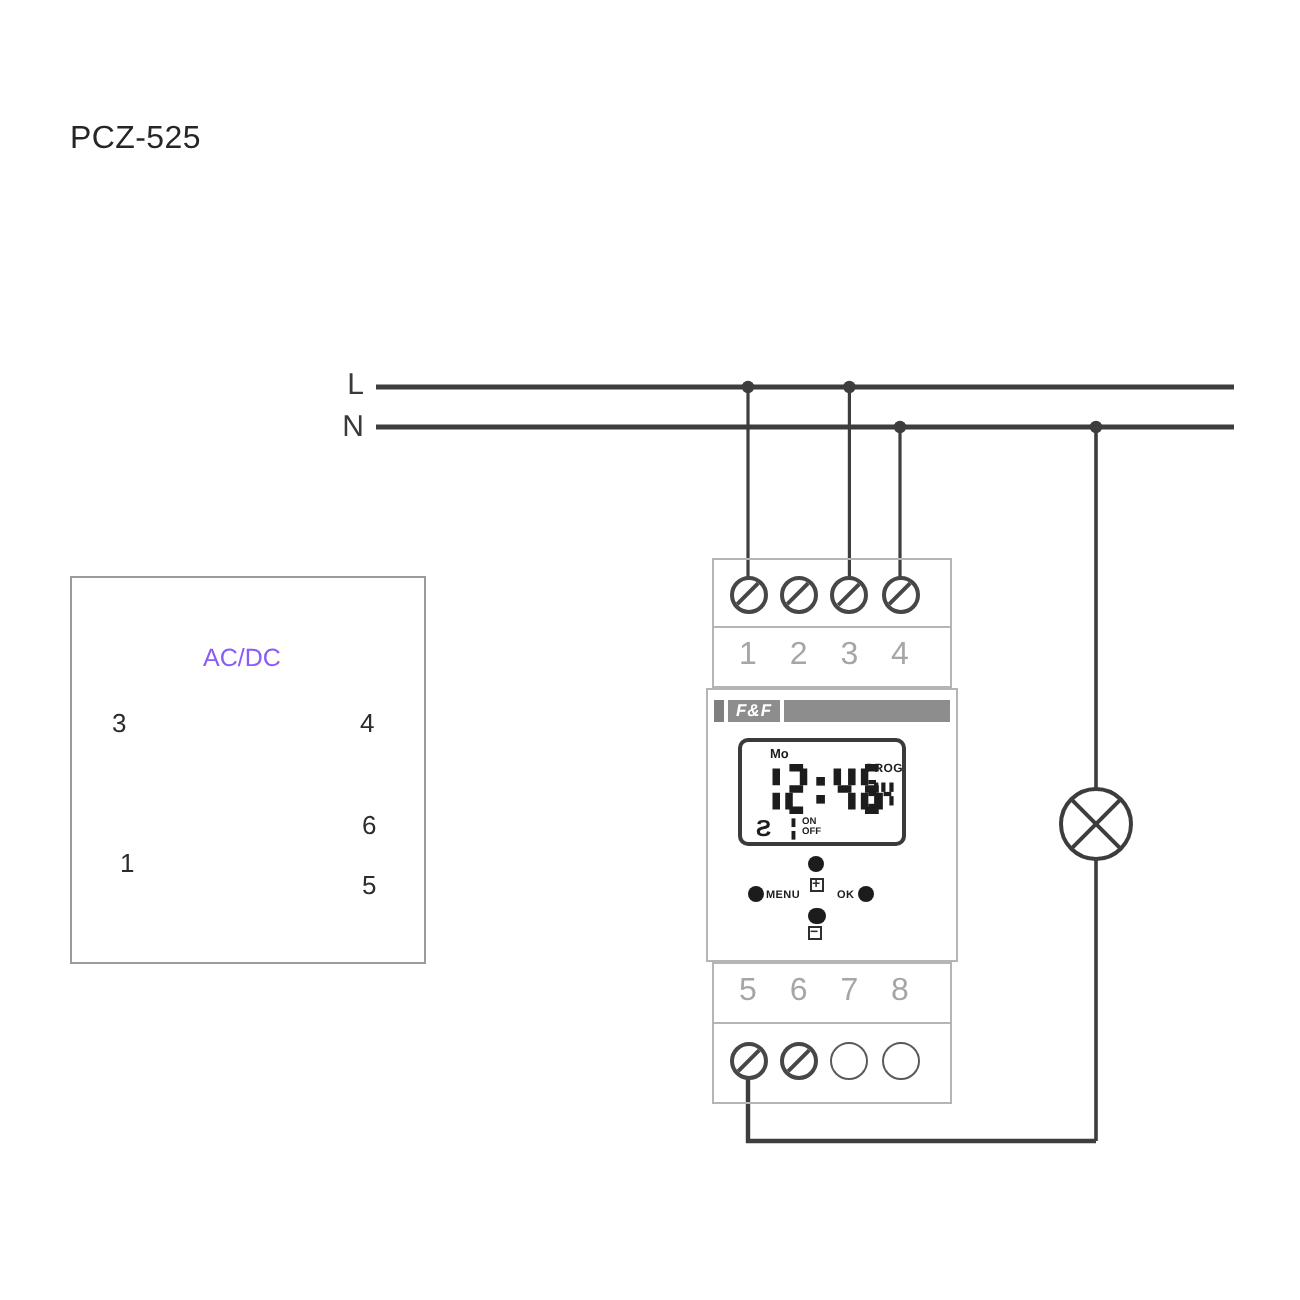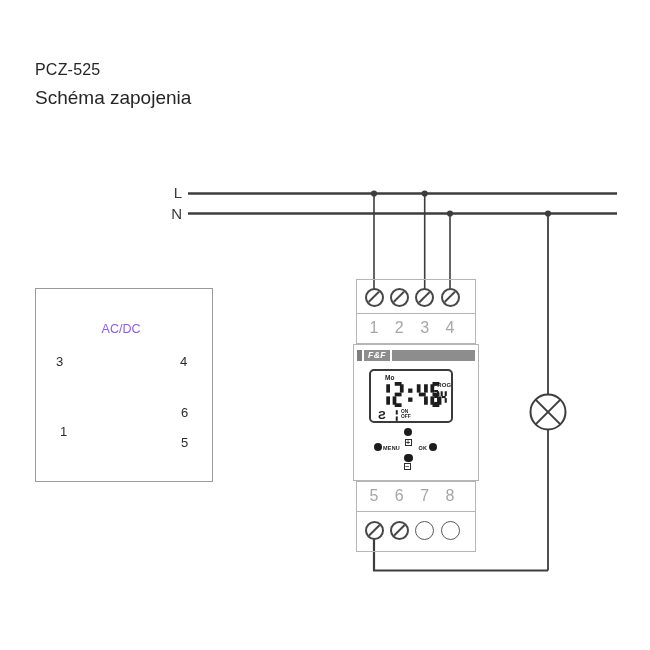--- a/index.html
+++ b/index.html
@@ -102,21 +102,20 @@
       <path d="M137 422 V413 H176"></path>
       <path d="M136 442 H176"></path>
       <g fill="#3a3a3a" stroke="none">
         <circle cx="73" cy="362" r="2.5"></circle>
         <circle cx="175" cy="362" r="2.5"></circle>
       </g>
     </g>
   </svg>
 
   <div class="abs model-title">PCZ-525</div>
-  <div class="abs subtitle">Schéma zapojenia</div>
 
   <div class="abs lnlabel l-label">L</div>
   <div class="abs lnlabel n-label">N</div>
 
   <div class="abs schematic-box"></div>
   <div class="abs acdc">AC/DC</div>
   <div class="abs schlabel" style="left:56px;top:354px;">3</div>
   <div class="abs schlabel" style="left:180px;top:354px;">4</div>
   <div class="abs schlabel" style="left:60px;top:424px;">1</div>
   <div class="abs schlabel" style="left:181px;top:405px;">6</div>

